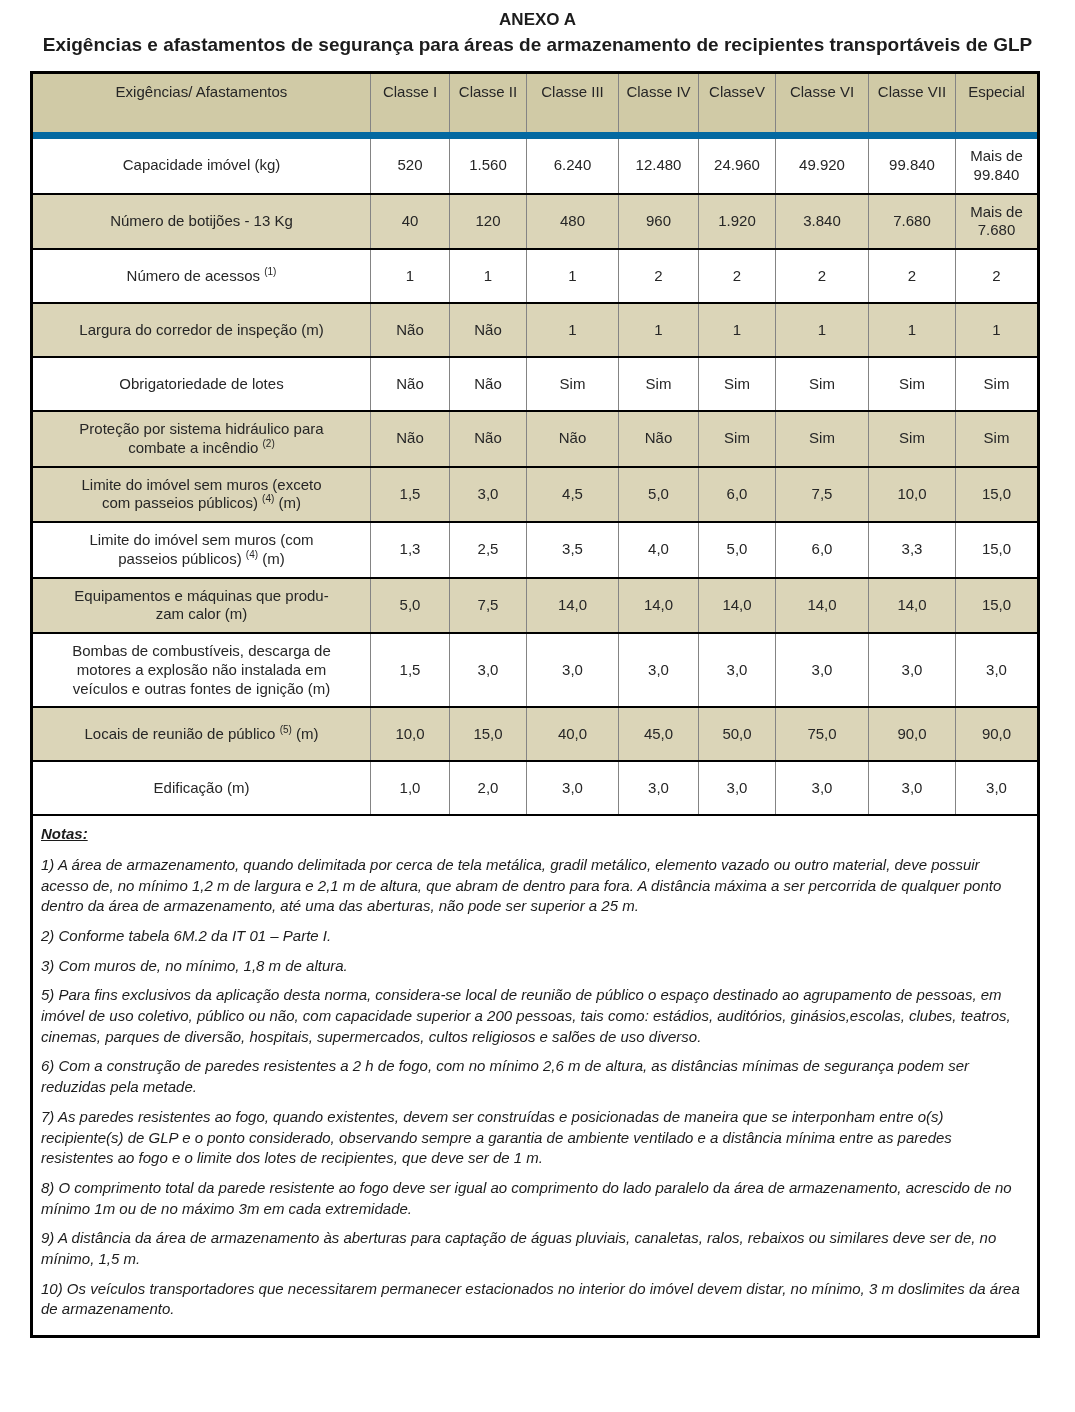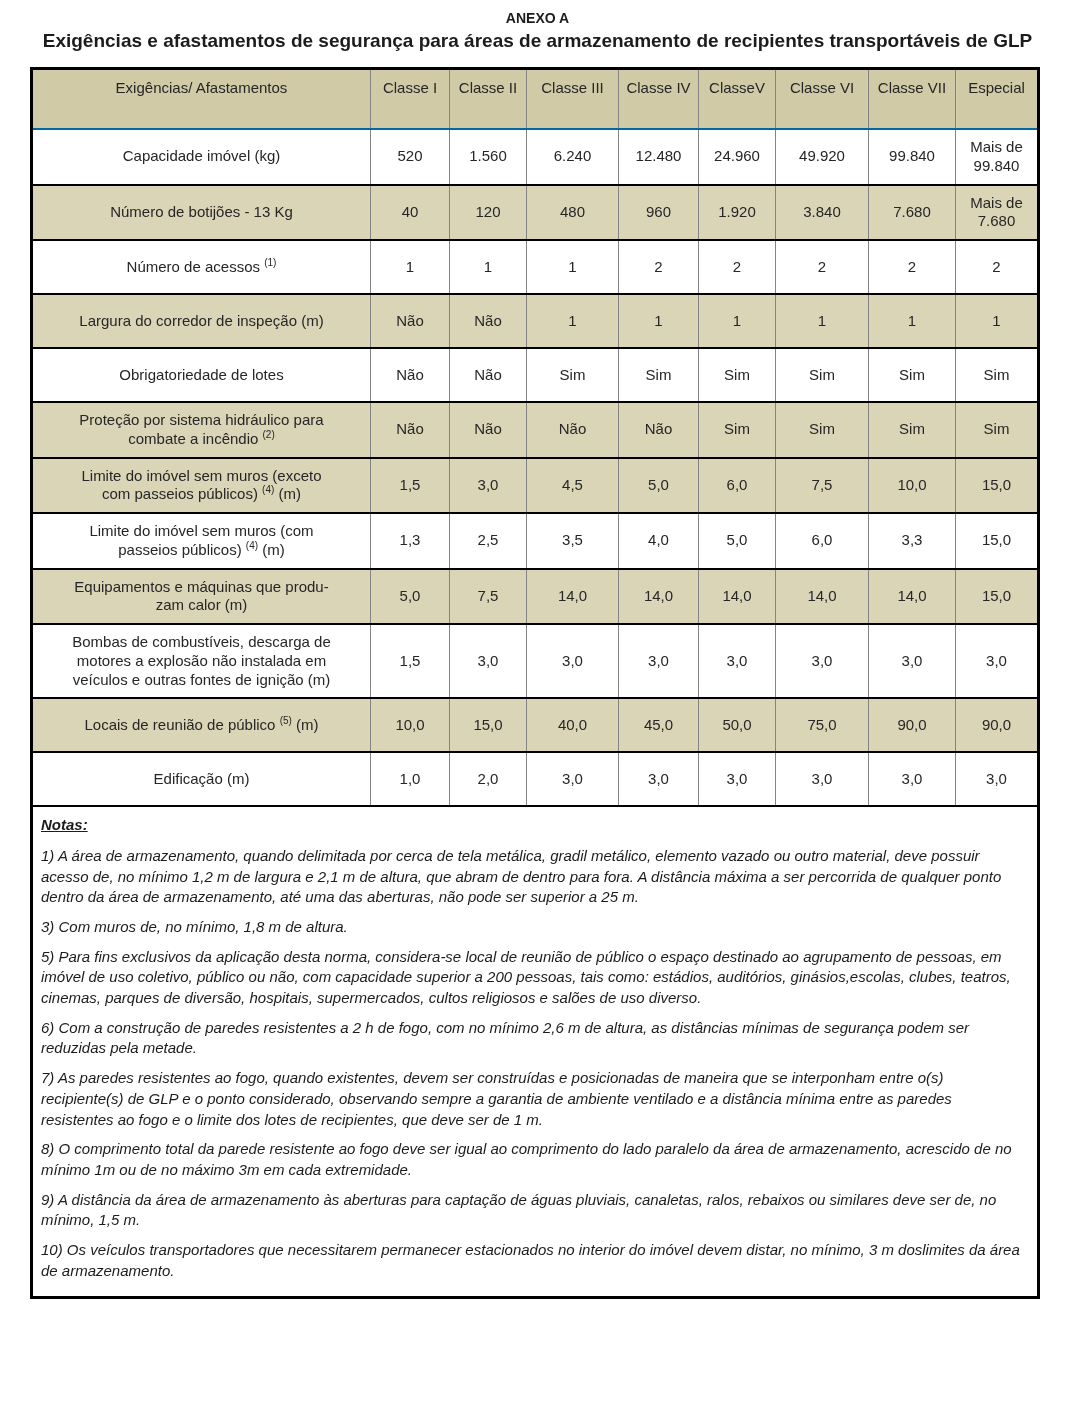--- a/index.html
+++ b/index.html
@@ -7,21 +7,21 @@
     width: 1075px; height: 1412px;
     background: #ffffff;
     overflow: hidden;
     font-family: "Liberation Sans", "DejaVu Sans", sans-serif;
     color: #1c1c1c;
   }
   .page { width: 1075px; height: 1412px; position: relative; }
   .page-title {
     text-align: center;
     font-weight: bold;
-    font-size: 14px;
+    font-size: 17px;
     padding-top: 10px;
   }
   .subtitle {
     text-align: center;
     font-weight: bold;
     font-size: 19px;
     margin-top: 4px;
     white-space: nowrap;
   }
   .sheet {
@@ -31,21 +31,21 @@
     box-sizing: border-box;
     background: #fff;
   }
   table.req {
     border-collapse: collapse;
     table-layout: fixed;
     width: 100%;
     font-size: 15px;
     color: #262626;
   }
-  table.req thead tr { border-bottom: 2px solid #0369a1; }
+  table.req thead tr { border-bottom: 7px solid #0369a1; }
   table.req tbody tr { border-top: 2px solid #000; }
   table.req th, table.req td { border-left: 1px solid #848484; }
   table.req th:first-child, table.req td:first-child { border-left: none; }
   table.req th {
     font-weight: normal;
     vertical-align: top;
     padding: 9px 2px 2px 2px;
     height: 47px;
     box-sizing: content-box;
     text-align: center;
@@ -241,20 +241,21 @@
             <td>3,0</td>
             <td>3,0</td>
           </tr>
         </tbody>
     </table>
 
     <div class="notes">
       <p class="notes-heading">Notas:</p>
       <div>
           <p>1) A área de armazenamento, quando delimitada por cerca de tela metálica, gradil metálico, elemento vazado ou outro material, deve possuir acesso de, no mínimo 1,2 m de largura e 2,1 m de altura, que abram de dentro para fora. A distância máxima a ser percorrida de qualquer ponto dentro da área de armazenamento, até uma das aberturas, não pode ser superior a 25 m.</p>
+          <p>2) Conforme tabela 6M.2 da IT 01 – Parte I.</p>
           <p>3) Com muros de, no mínimo, 1,8 m de altura.</p>
           <p>5) Para fins exclusivos da aplicação desta norma, considera-se local de reunião de público o espaço destinado ao agrupamento de pessoas, em imóvel de uso coletivo, público ou não, com capacidade superior a 200 pessoas, tais como: estádios, auditórios, ginásios,escolas, clubes, teatros, cinemas, parques de diversão, hospitais, supermercados, cultos religiosos e salões de uso diverso.</p>
           <p>6) Com a construção de paredes resistentes a 2 h de fogo, com no mínimo 2,6 m de altura,  as distâncias mínimas de segurança podem ser reduzidas pela metade.</p>
           <p>7) As paredes resistentes ao fogo, quando existentes, devem ser construídas e posicionadas de maneira que se interponham entre o(s) recipiente(s) de GLP e o ponto considerado, observando sempre a garantia de ambiente ventilado e a distância mínima entre as paredes resistentes ao fogo e o limite dos lotes de recipientes, que deve ser de 1 m.</p>
           <p>8) O comprimento total da parede resistente ao fogo deve ser igual ao comprimento do lado paralelo da área de armazenamento, acrescido de no mínimo 1m ou de no máximo 3m em cada extremidade.</p>
           <p>9) A distância da área de armazenamento às aberturas para captação de águas pluviais, canaletas, ralos, rebaixos ou similares deve ser de, no mínimo, 1,5 m.</p>
           <p>10) Os veículos transportadores que necessitarem permanecer estacionados no interior do imóvel devem distar, no mínimo, 3 m doslimites da área de armazenamento.</p>
         </div>
     </div>
   </div>

